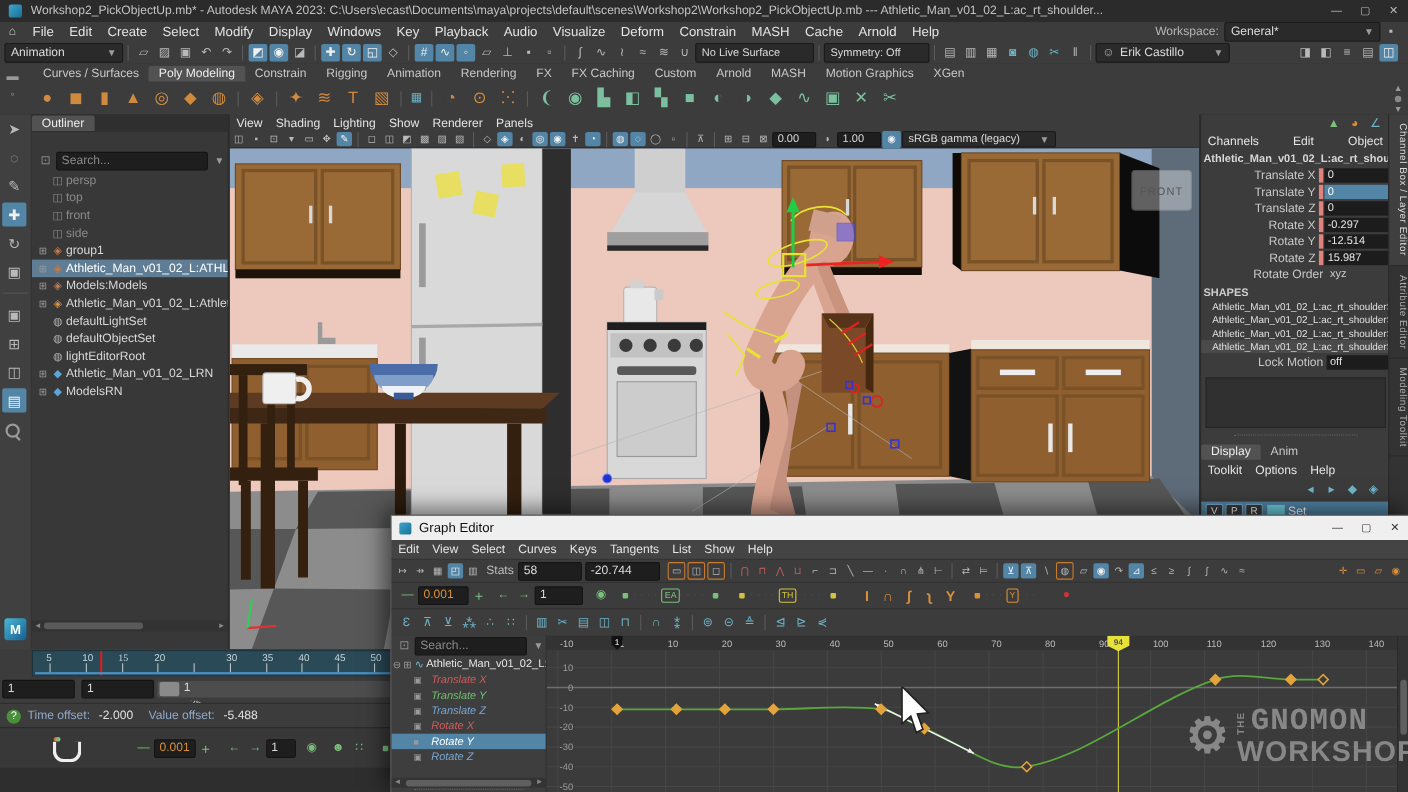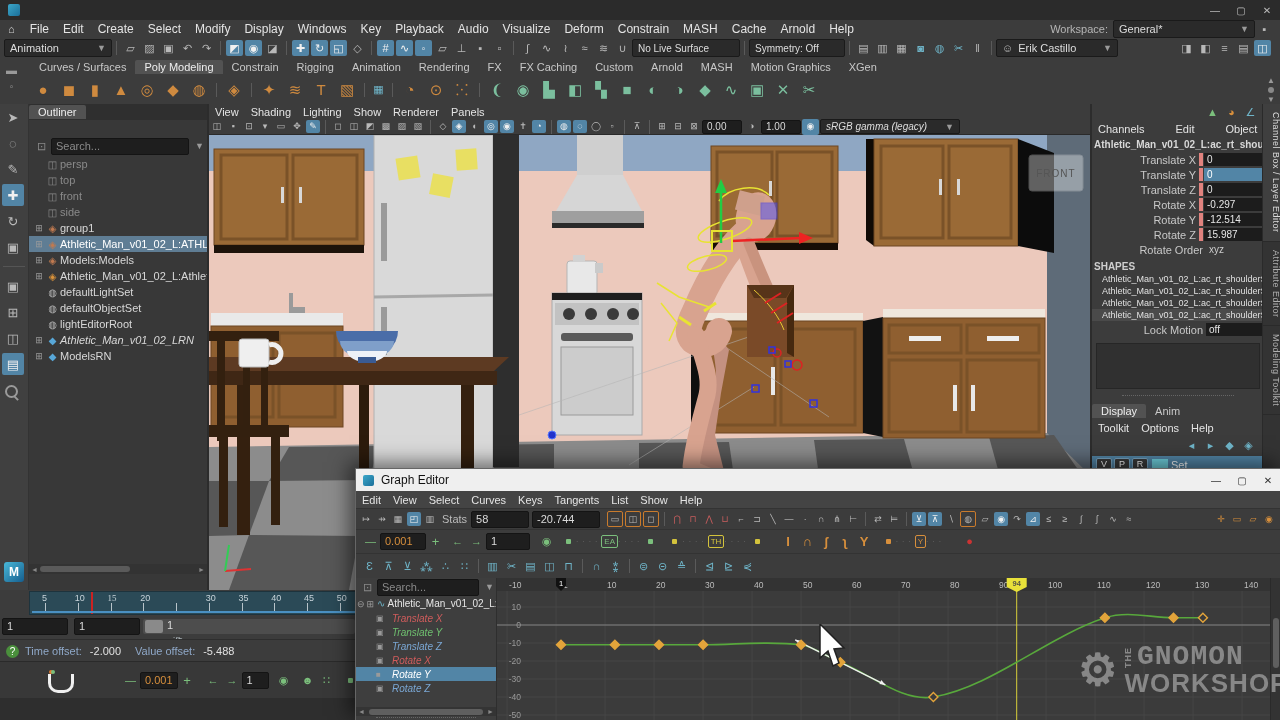--- a/index.html
+++ b/index.html
@@ -54,20 +54,21 @@
   .wm{color:#9b9b9b;opacity:.8;font-weight:bold;letter-spacing:1px;line-height:.95;
     font-family:"Liberation Sans",sans-serif;}
 </style>
 </head>
 <body>
 
 <div id="stage">
 
   <div class="abs row" style="left:0;top:0;width:1280px;height:20px;background:#2b2b2b;border-bottom:1px solid #1f1f1f;">
     <div style="width:12px;height:12px;margin:0 8px;background:linear-gradient(135deg,#3ca7c9,#1b6f9a);border-radius:2px;"></div>
+    <div style="font-size:11px;color:#c3c3c3;white-space:nowrap;overflow:hidden;width:1150px;">Workshop2_PickObjectUp.mb* - Autodesk MAYA 2023: C:\Users\ecast\Documents\maya\projects\default\scenes\Workshop2\Workshop2_PickObjectUp.mb  ---  Athletic_Man_v01_02_L:ac_rt_shoulder...</div>
     <div class="row" style="margin-left:auto;">
       <span class="winbtn">—</span>
       <span class="winbtn">▢</span>
       <span class="winbtn">✕</span>
     </div>
   </div>
 
   <div class="abs row" style="left:0;top:20px;width:1280px;height:18px;background:#3c3c3c;">
     <span style="color:#c9c9c9;padding:0 8px;">⌂</span>
     <div id="main-menus" class="row">
@@ -302,21 +303,21 @@
           <span style="color: rgb(216, 216, 216); font-size: 11px;">defaultObjectSet</span>
         </div>
         <div class="tree-row">
           <span class="exp"></span>
           <span class="nicon" style="color: rgb(181, 181, 181);">◍</span>
           <span style="color: rgb(216, 216, 216); font-size: 11px;">lightEditorRoot</span>
         </div>
         <div class="tree-row">
           <span class="exp">⊞</span>
           <span class="nicon" style="color: rgb(88, 167, 216);">◆</span>
-          <span style="color: rgb(216, 216, 216); font-size: 11px; font-style: italic;">Athletic_Man_v01_02_LRN</span>
+          <span style="color: rgb(216, 216, 216); font-size: 11px;">Athletic_Man_v01_02_LRN</span>
         </div>
         <div class="tree-row">
           <span class="exp">⊞</span>
           <span class="nicon" style="color: rgb(88, 167, 216);">◆</span>
           <span style="color: rgb(216, 216, 216); font-size: 11px;">ModelsRN</span>
         </div>
       </div>
     <div class="row" style="height:10px;background:#333;">
       <span style="color:#888;font-size:7px;padding:0 2px;">◄</span>
       <div style="width:90px;height:6px;background:#5a5a5a;border-radius:3px;"></div>
@@ -366,21 +367,21 @@
           <span class="ticon" style="min-width: 14px; font-size: 9px; height: 13px;">⊼</span>
           <span class="divider"></span>
           <span class="ticon" style="min-width: 14px; font-size: 9px; height: 13px;">⊞</span>
           <span class="ticon" style="min-width: 14px; font-size: 9px; height: 13px;">⊟</span>
           <span class="ticon" style="min-width: 14px; font-size: 9px; height: 13px;">⊠</span>
         </div>
       <span class="field" style="width:30px;height:12px;line-height:12px;font-size:10px;">0.00</span>
       <span class="ticon" style="font-size:9px;">◑</span>
       <span class="field" style="width:30px;height:12px;line-height:12px;font-size:10px;">1.00</span>
       <span class="ticon act" style="font-size:9px;">◉</span>
-      <span class="selbox" style="width:128px;height:13px;font-size:10px;font-style:italic;">
+      <span class="selbox" style="width:128px;height:13px;font-size:10px;">
         <span>sRGB gamma (legacy)</span>
           <span class="caret" style="margin-left:auto;">▼</span>
       </span>
     </div>
 
     <svg width="881" height="455" viewBox="0 0 881 455" style="display:block;background:#8fa7c3;">
       <rect x="0" y="36" width="845" height="280" fill="#ecc9bc"></rect>
       <rect x="838" y="0" width="43" height="455" fill="#5e6b78"></rect>
       <polygon points="0,312 838,298 881,340 881,455 0,455" fill="#8c8c8c"></polygon>
       <g fill="#575757">

